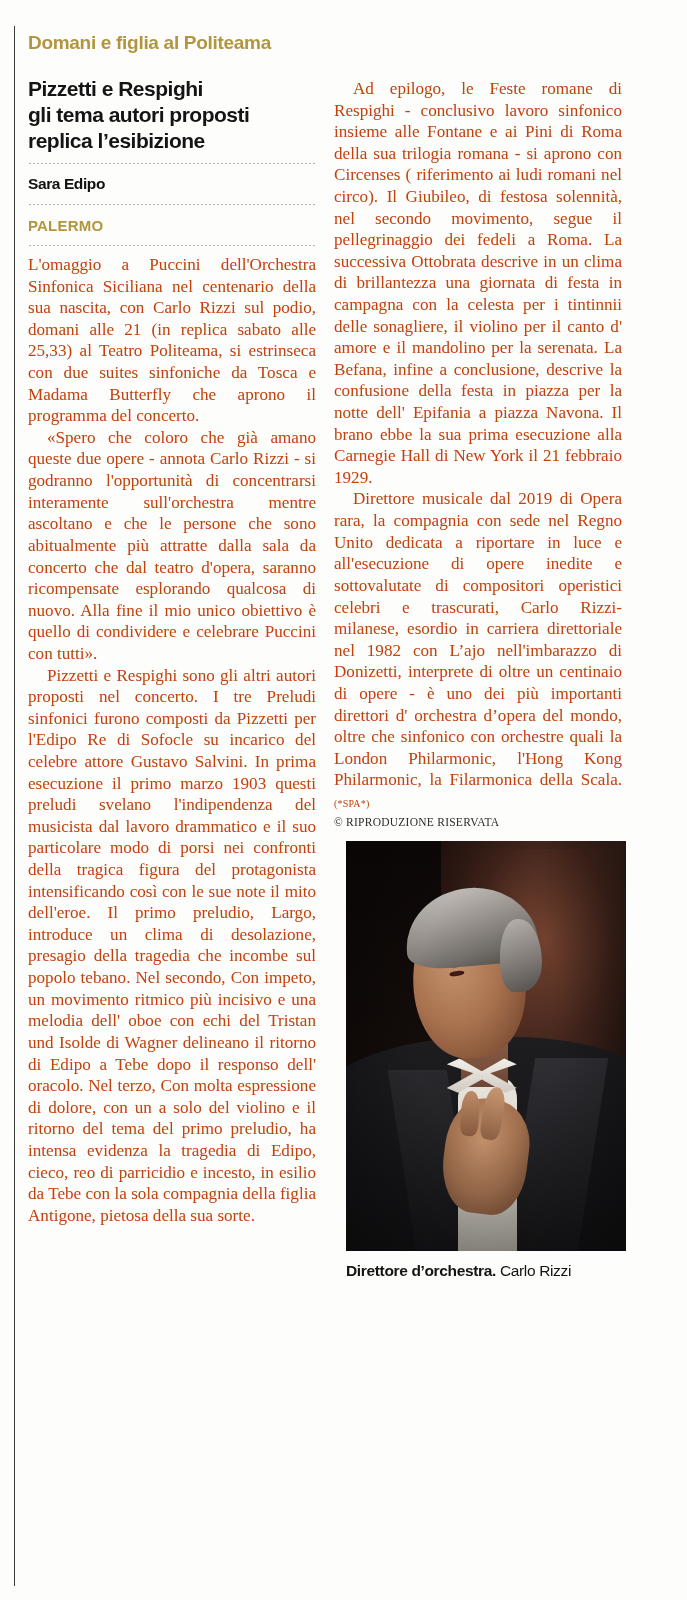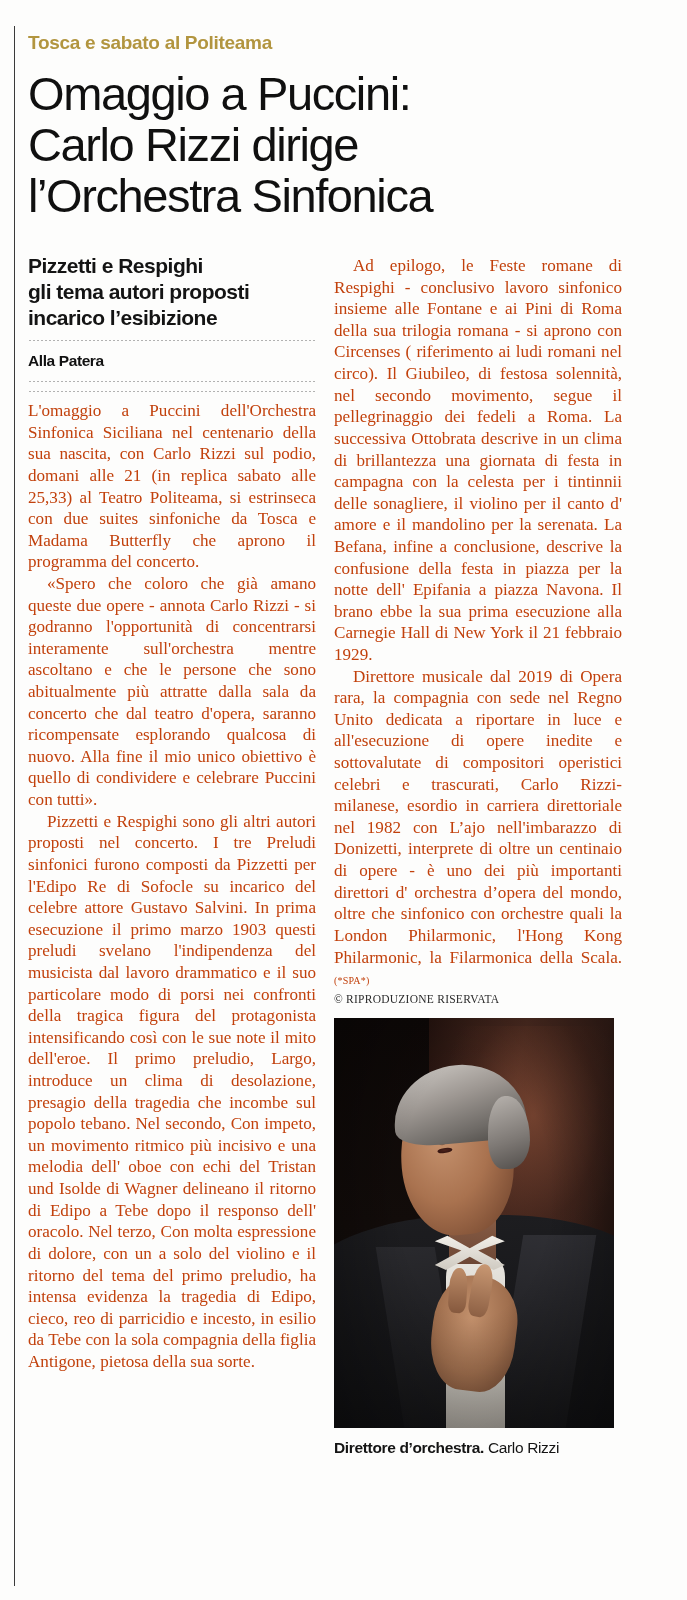--- a/index.html
+++ b/index.html
@@ -136,21 +136,21 @@
 
   .copyright {
     font-family: "Liberation Serif", serif;
     font-size: 11.5px;
     letter-spacing: 0.25px;
     color: #2b2b2b;
     margin-top: 3px;
   }
 
   
-  .photo-block { margin-top: 13px; }
+  .photo-block { margin-top: 13px; margin-left: 12px; }
 
   .photo {
     position: relative;
     width: 280px;
     height: 410px;
     overflow: hidden;
     background: #2a1a16;
   }
   
   .ph-bg {
@@ -330,44 +330,40 @@
 </style>
 </head>
 <body>
 
 <div class="page">
 
   <div class="left-rule"></div>
 
   <div class="content">
 
-    <div class="kicker">Tosca e sabato al Politeama</div>
-
-    <h1 class="headline">
-      <span class="hl-line">Omaggio a Puccini:</span>
-      <span class="hl-line">Carlo Rizzi dirige</span>
-      <span class="hl-line">l’Orchestra Sinfonica</span>
-    </h1>
+    <div class="kicker">Domani e figlia al Politeama</div>
+
 
     <div class="cols">
 
       <div class="col col-left">
 
         <div class="deck">
           <span class="dk-line">Pizzetti e Respighi</span>
           <span class="dk-line">gli tema autori proposti</span>
-          <span class="dk-line">incarico l’esibizione</span>
+          <span class="dk-line">replica l’esibizione</span>
         </div>
 
         <div class="dotrule"></div>
 
-        <div class="byline">Alla Patera</div>
+        <div class="byline">Sara Edipo</div>
 
         <div class="dotrule"></div>
 
+        <div class="dateline">PALERMO</div>
 
         <div class="dotrule"></div>
 
         <div class="body-text">
           <p>L'omaggio a Puccini dell'Orchestra Sinfonica Siciliana nel centenario della sua nascita, con Carlo Rizzi sul podio, domani alle 21 (in replica sabato alle 25,33) al Teatro Politeama, si estrinseca con due suites sinfoniche da Tosca e Madama Butterfly che aprono il programma del concerto.</p>
           <p class="indent">«Spero che coloro che già amano queste due opere - annota Carlo Rizzi - si godranno l'opportunità di concentrarsi interamente sull'orchestra mentre ascoltano e che le persone che sono abitualmente più attratte dalla sala da concerto che dal teatro d'opera, saranno ricompensate esplorando qualcosa di nuovo. Alla fine il mio unico obiettivo è quello di condividere e celebrare Puccini con tutti».</p>
           <p class="indent">Pizzetti e Respighi sono gli altri autori proposti nel concerto. I tre Preludi sinfonici furono composti da Pizzetti per l'Edipo Re di Sofocle su incarico del celebre attore Gustavo Salvini. In prima esecuzione il primo marzo 1903 questi preludi svelano l'indipendenza del musicista dal lavoro drammatico e il suo particolare modo di porsi nei confronti della tragica figura del protagonista intensificando così con le sue note il mito dell'eroe. Il primo preludio, Largo, introduce un clima di desolazione, presagio della tragedia che incombe sul popolo tebano. Nel secondo, Con impeto, un movimento ritmico più incisivo e una melodia dell' oboe con echi del Tristan und Isolde di Wagner delineano il ritorno di Edipo a Tebe dopo il responso dell' oracolo. Nel terzo, Con molta espressione di dolore, con un a solo del violino e il ritorno del tema del primo preludio, ha intensa evidenza la tragedia di Edipo, cieco, reo di parricidio e incesto, in esilio da Tebe con la sola compagnia della figlia Antigone, pietosa della sua sorte.</p>
         </div>
 
       </div>

